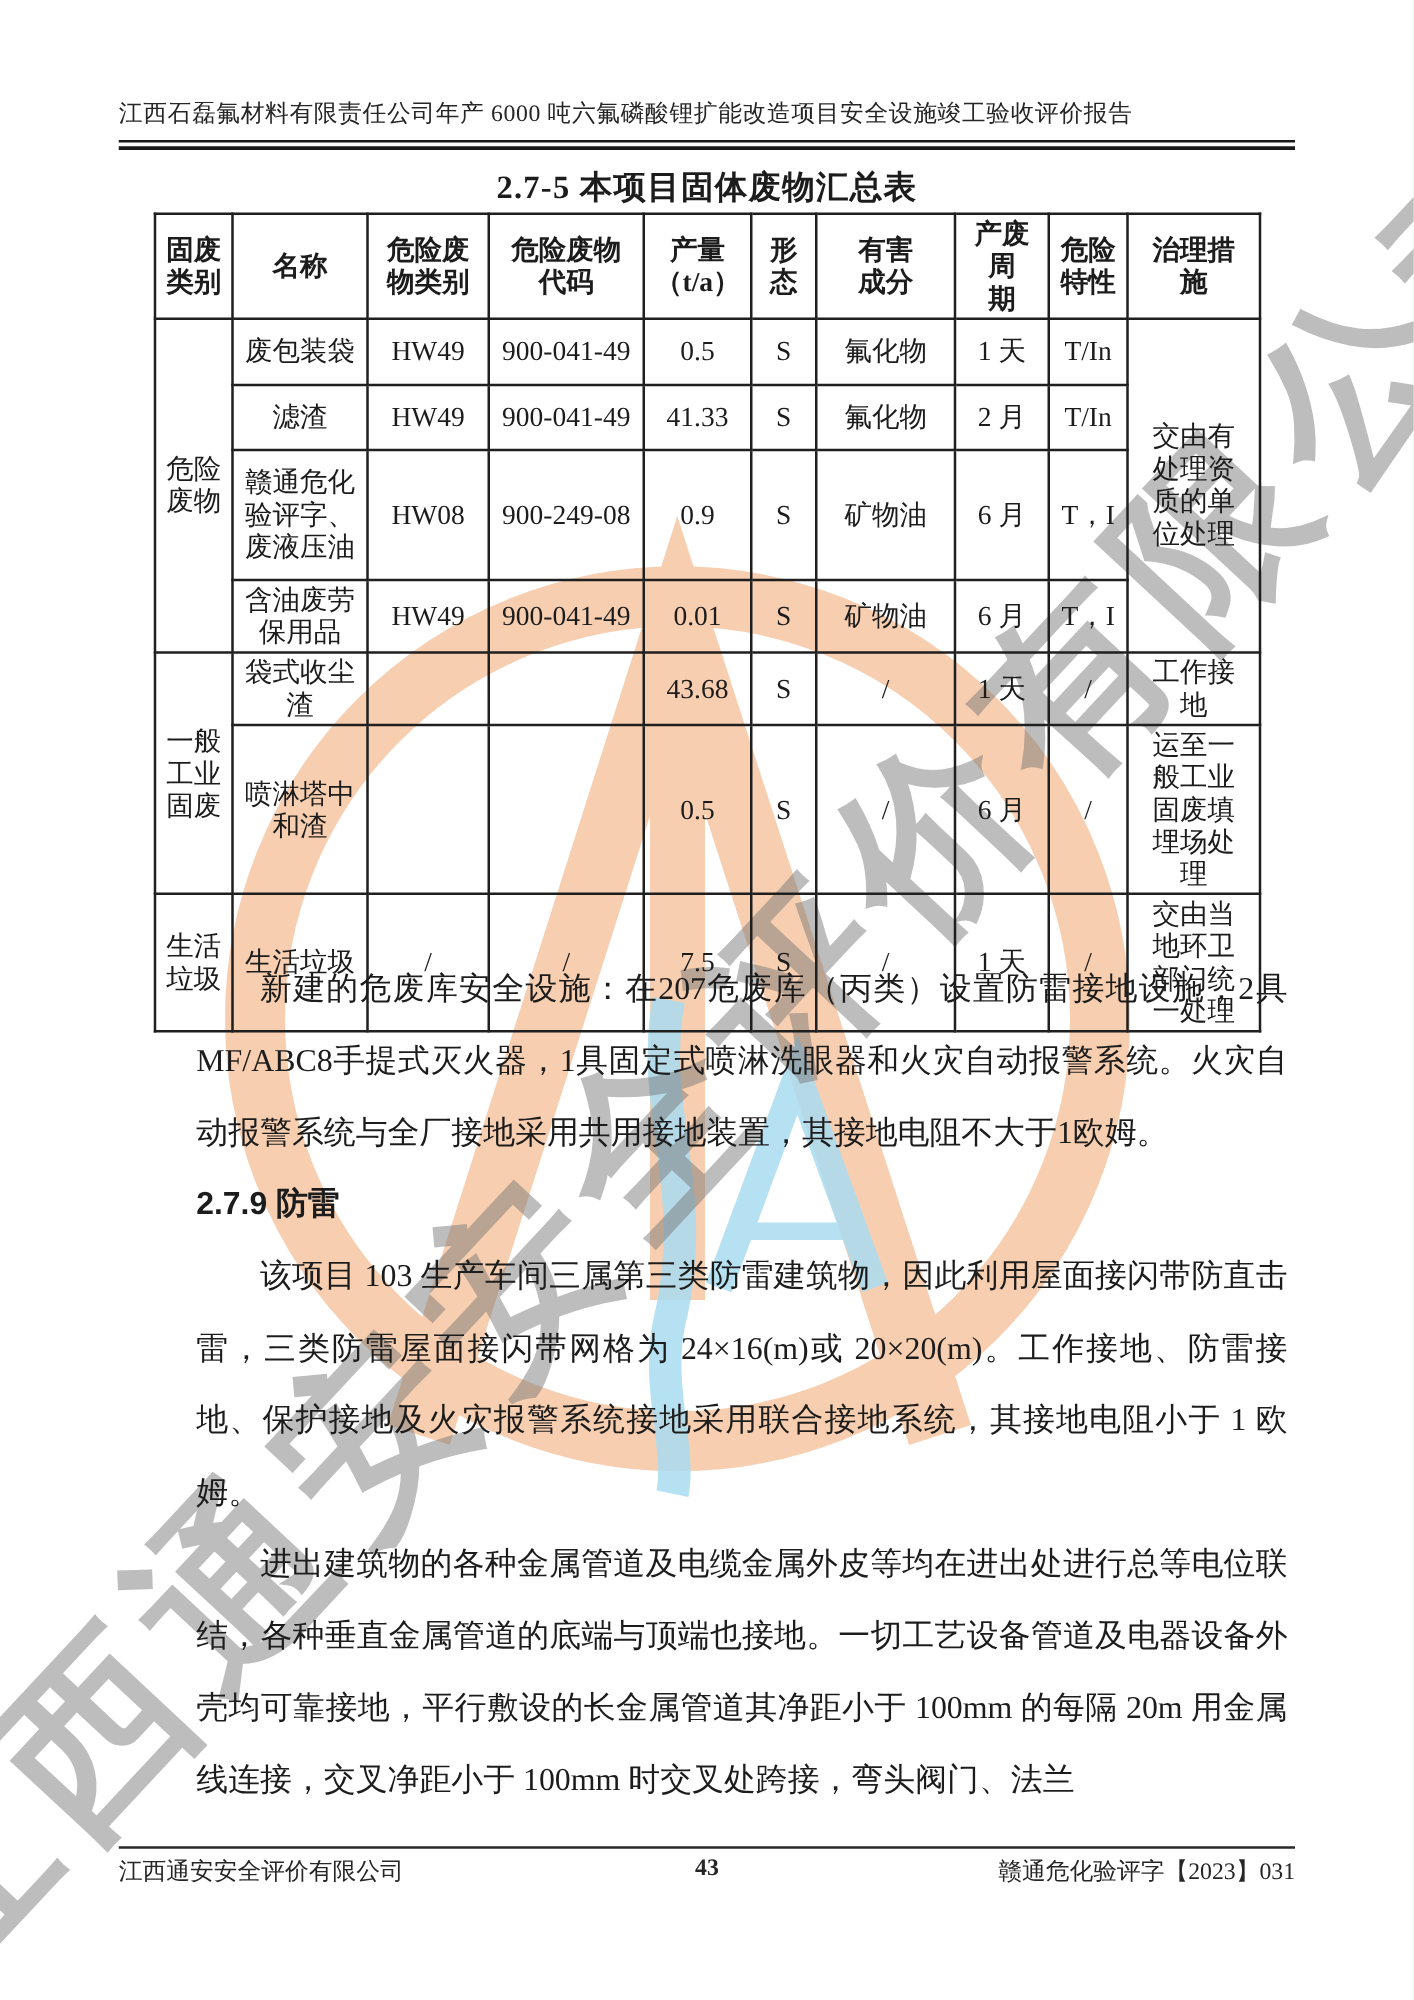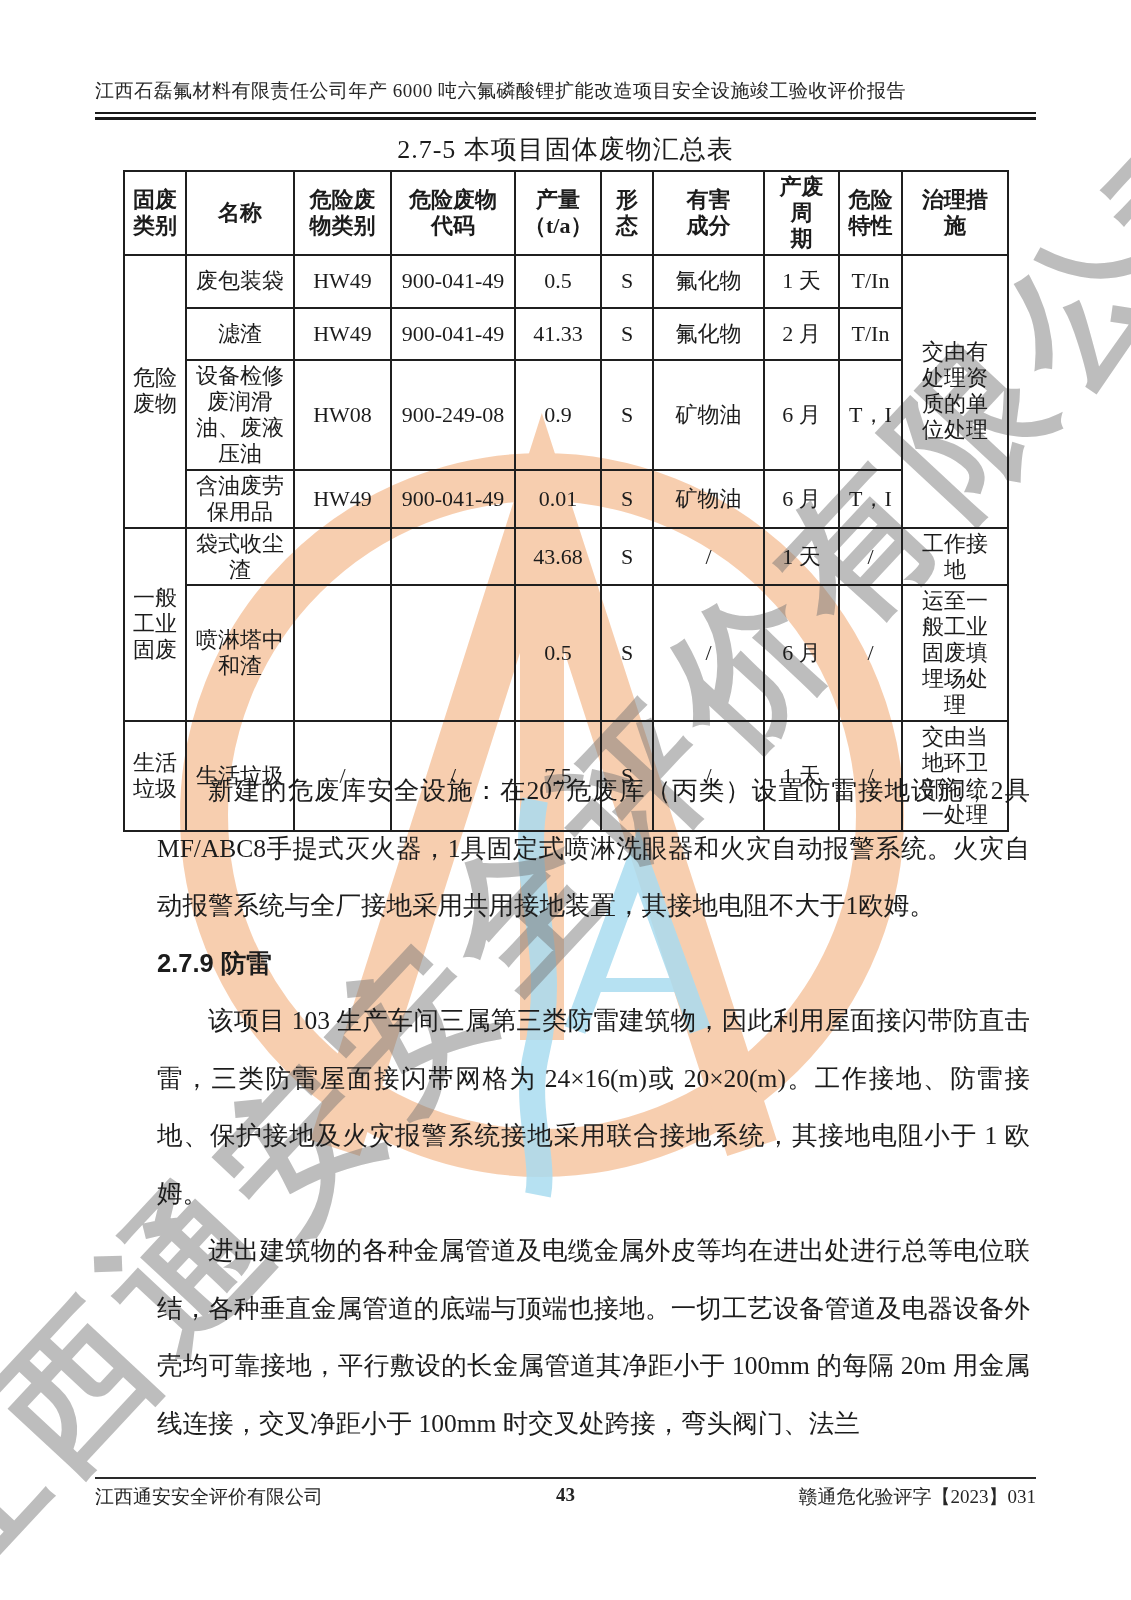--- a/index.html
+++ b/index.html
@@ -28,21 +28,21 @@
   .page-header{
     position:absolute;left:95px;top:78px;width:945px;
     font-size:19px;color:#262626;letter-spacing:0.5px;white-space:nowrap;
   }
   .header-rule{
     position:absolute;left:95px;top:112px;width:941px;height:3px;
     border-top:2px solid #1a1a1a;border-bottom:3px solid #1a1a1a;
   }
   .table-caption{
     position:absolute;left:0;top:132px;width:1131px;text-align:center;
-    font-size:26px;font-weight:normal;letter-spacing:1px;
+    font-size:26px;font-weight:bold;letter-spacing:1px;
   }
   table.waste{
     position:absolute;left:123px;top:170px;width:884px;
     border-collapse:collapse;table-layout:fixed;
   }
   table.waste th,table.waste td{
     border:2px solid #1f1f1f;text-align:center;vertical-align:middle;
     font-size:22px;line-height:1.18;padding:2px 4px;
     line-break:strict;overflow:hidden;
   }
@@ -144,21 +144,21 @@
         <td>滤渣</td>
         <td>HW49</td>
         <td>900-041-49</td>
         <td>41.33</td>
         <td>S</td>
         <td>氟化物</td>
         <td>2 月</td>
         <td>T/In</td>
       </tr>
       <tr class="h104">
-        <td>设备检修废润滑油、废液压油</td>
+        <td>赣通危化验评字、废液压油</td>
         <td>HW08</td>
         <td>900-249-08</td>
         <td>0.9</td>
         <td>S</td>
         <td>矿物油</td>
         <td>6 月</td>
         <td>T，I</td>
       </tr>
       <tr class="h54">
         <td>含油废劳保用品</td>

